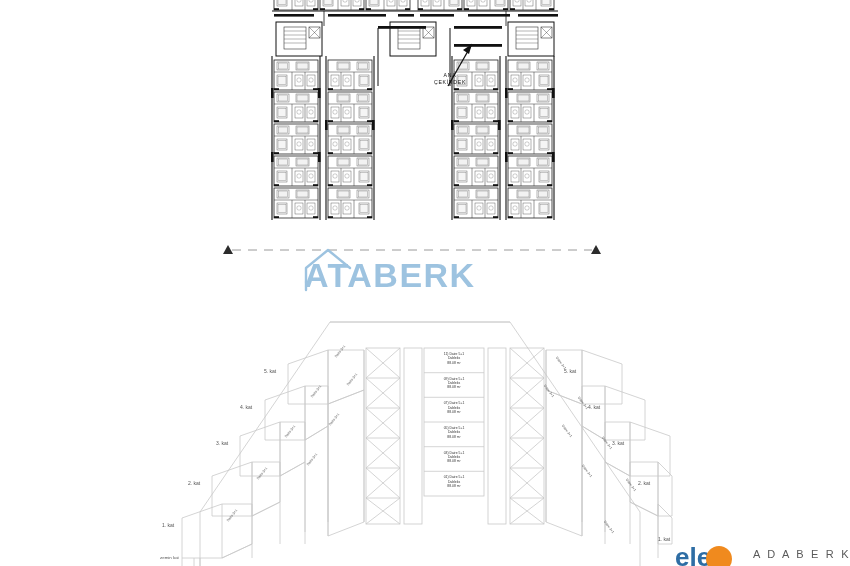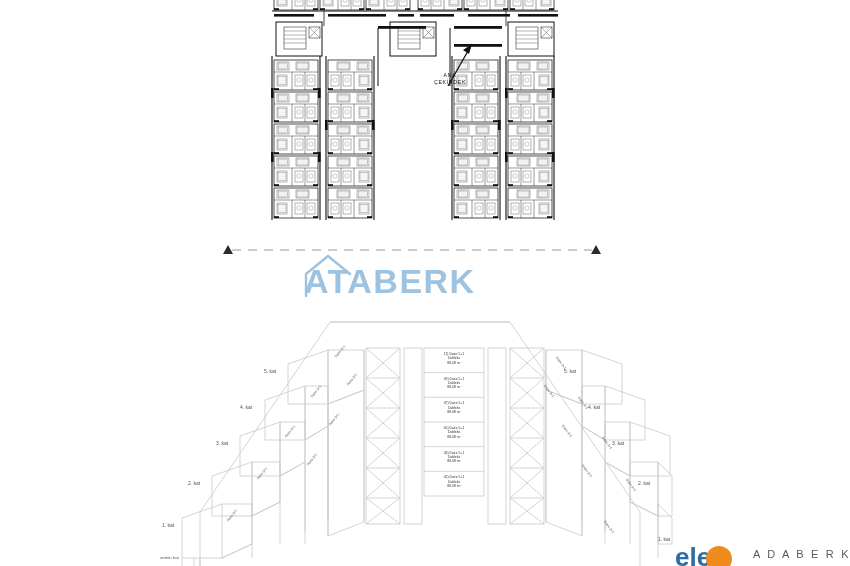--- a/index.html
+++ b/index.html
@@ -39,21 +39,21 @@
     left: 222px;
     top: 243px;
     width: 380px;
     height: 14px;
   }
 
   
   #watermark {
     position: absolute;
     left: 300px;
-    top: 252px;
+    top: 246px;
     width: 150px;
     height: 52px;
     pointer-events: none;
   }
   #watermark .wm-text {
     position: absolute;
     left: 4px;
     top: 12px;
     font-family: "Liberation Sans", sans-serif;
     font-size: 34px;

